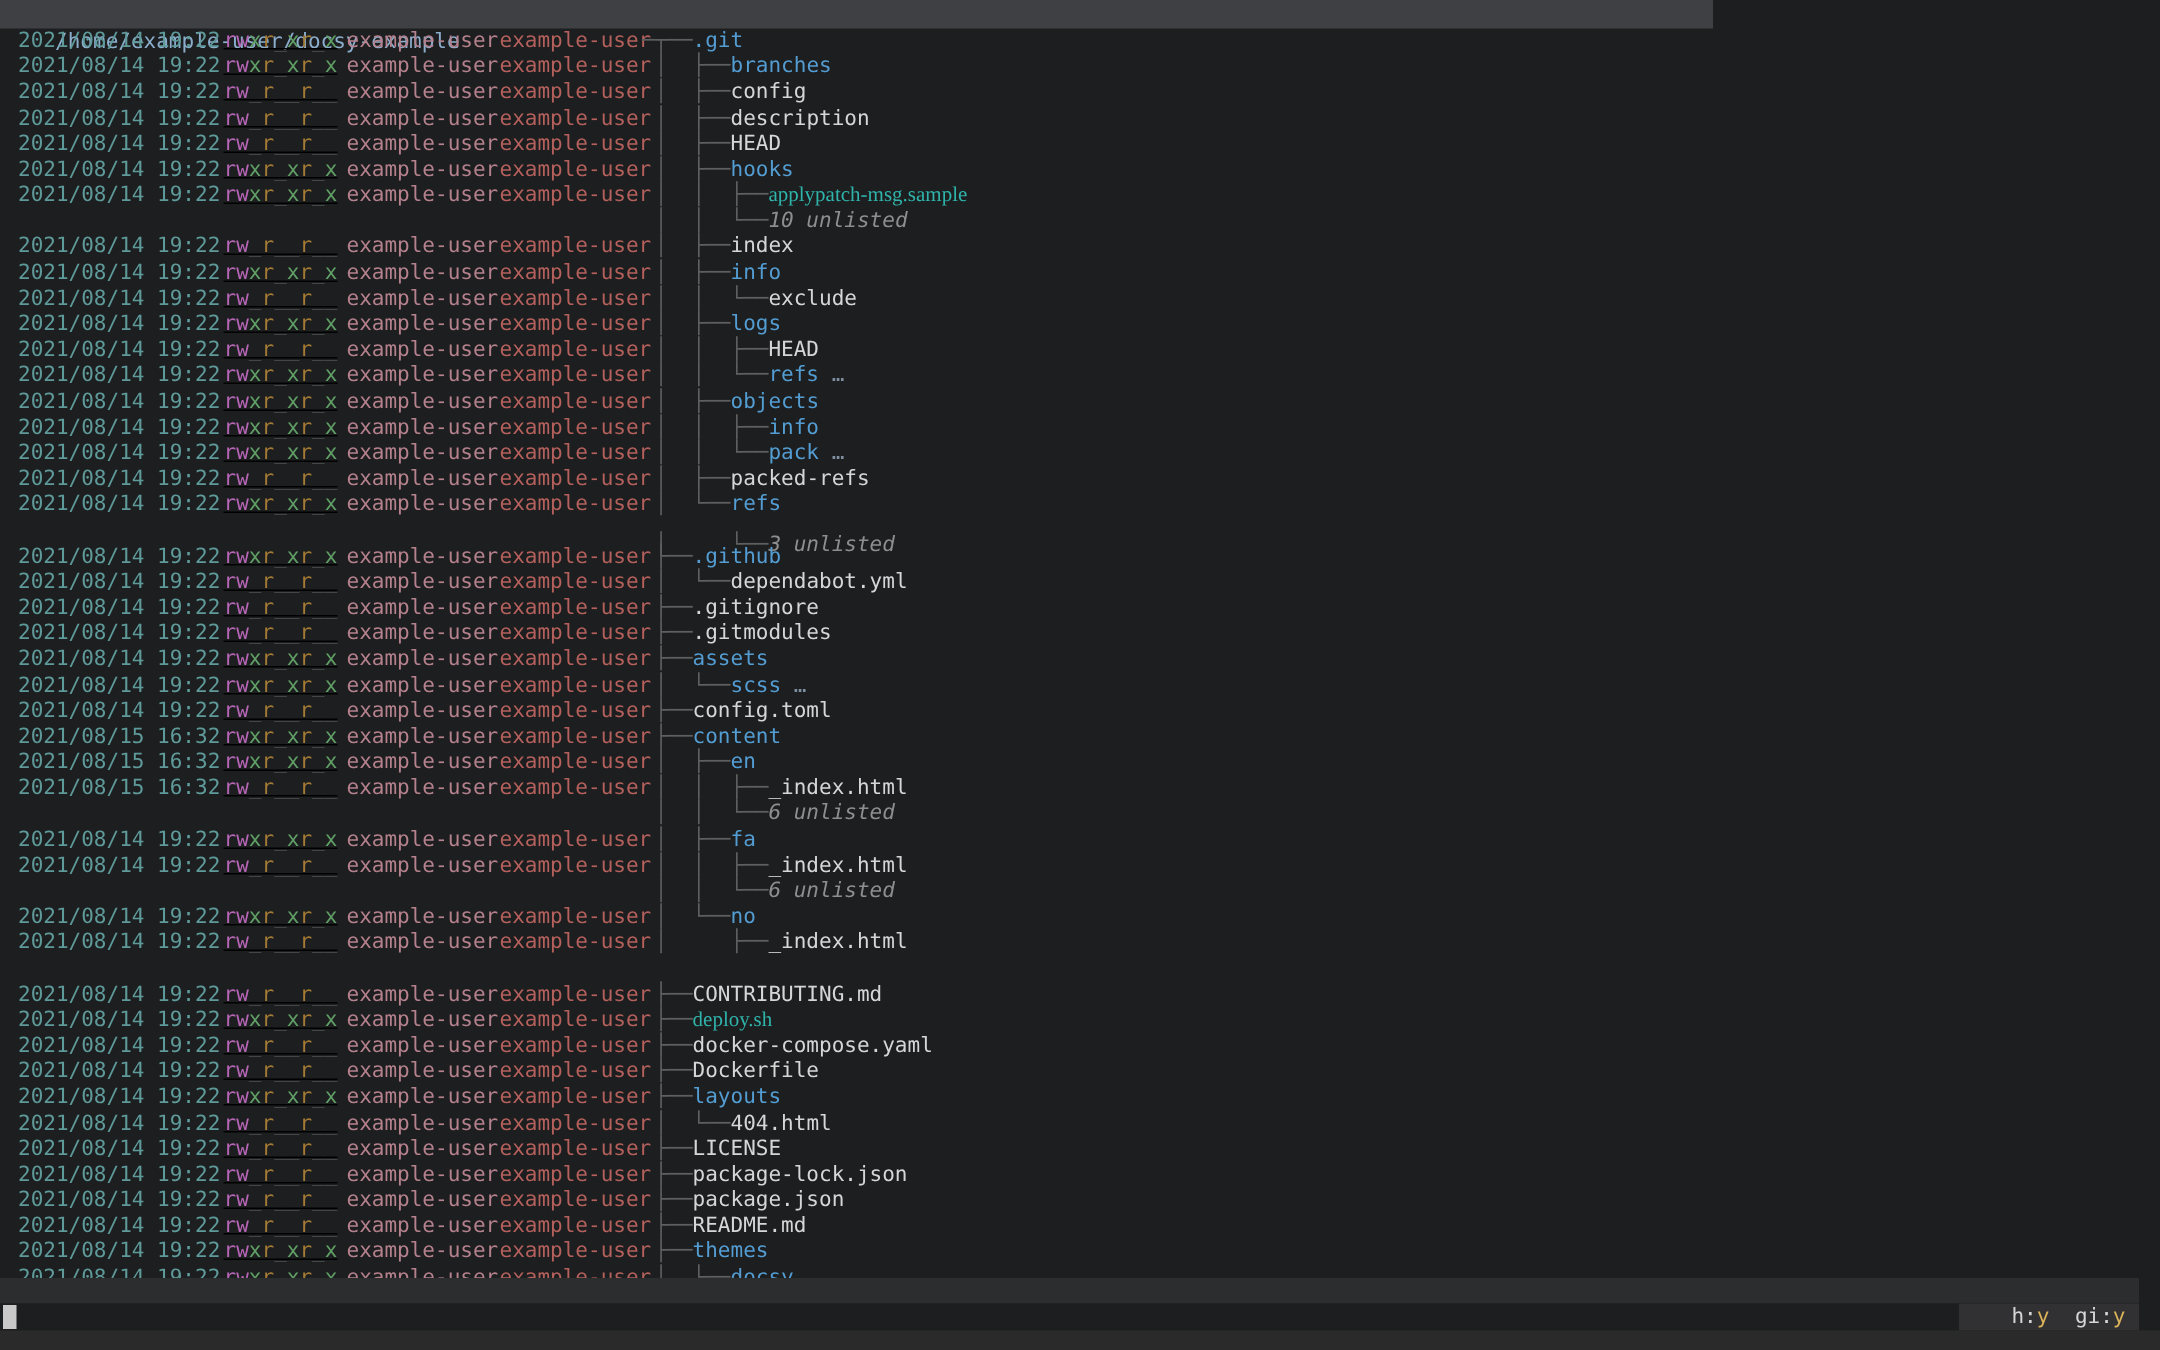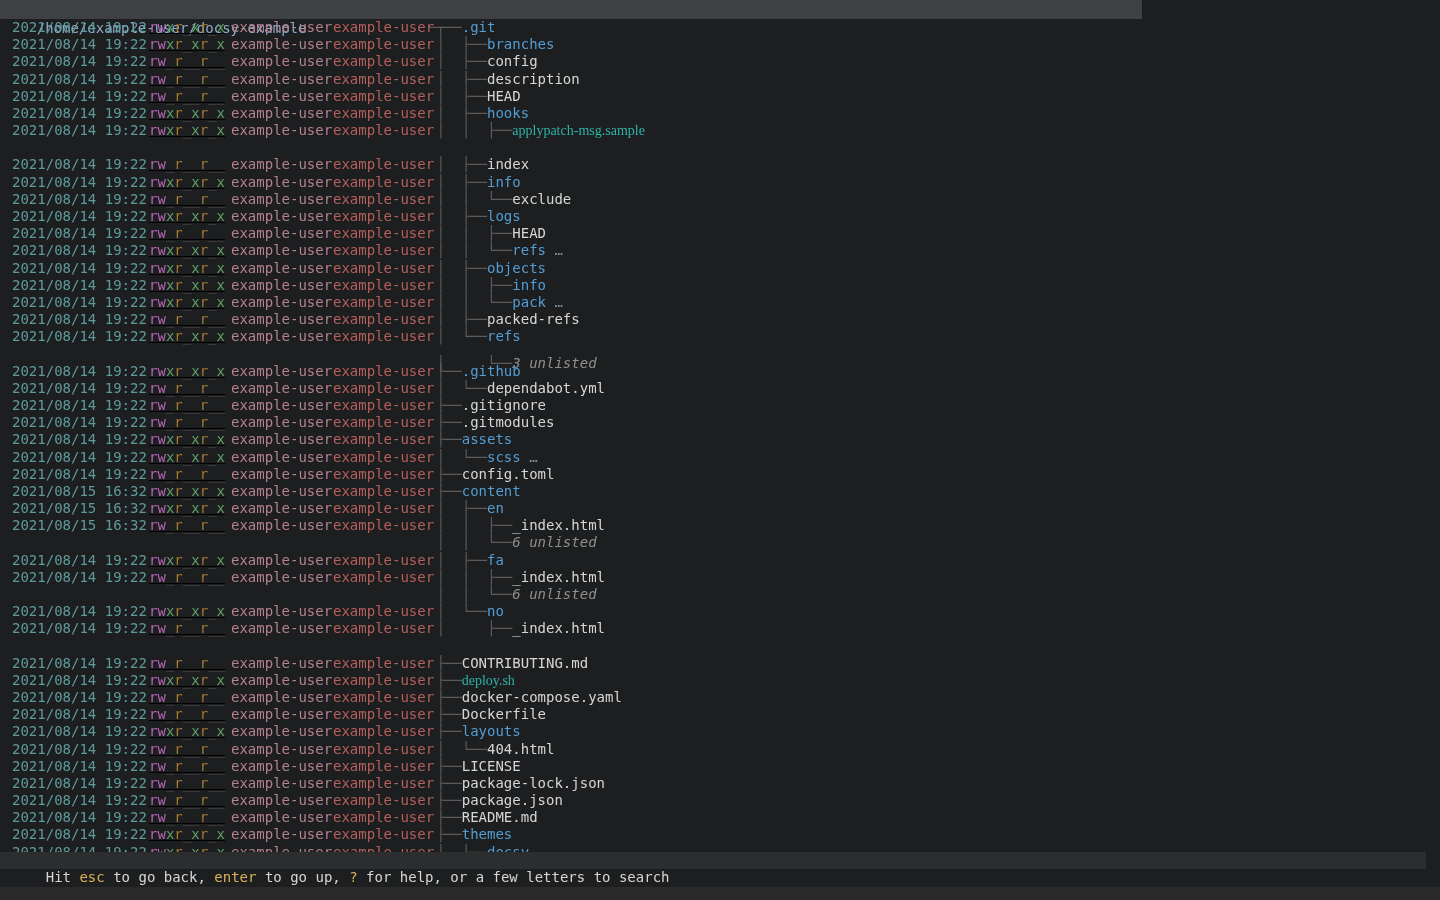--- a/index.html
+++ b/index.html
@@ -60,20 +60,21 @@
   </div>
 
   <div id="tree">
       <div class="row" style="top: 0px;"><span class="c col-date">2021/08/14 19:22</span><span class="c col-perms"><span class="p-w">r</span><span class="p-w">w</span><span class="p-x">x</span><span class="p-r">r</span><span class="p-dim">_</span><span class="p-x">x</span><span class="p-r">r</span><span class="p-dim">_</span><span class="p-x">x</span></span><span class="c col-owner">example-user</span><span class="c col-group">example-user</span><span class="c col-tree"><span class="pfx">─┬──</span><span class="nm-dir">.git</span></span></div>
       <div class="row" style="top: 17.18px;"><span class="c col-date">2021/08/14 19:22</span><span class="c col-perms"><span class="p-w">r</span><span class="p-w">w</span><span class="p-x">x</span><span class="p-r">r</span><span class="p-dim">_</span><span class="p-x">x</span><span class="p-r">r</span><span class="p-dim">_</span><span class="p-x">x</span></span><span class="c col-owner">example-user</span><span class="c col-group">example-user</span><span class="c col-tree"><span class="pfx"> │  ├──</span><span class="nm-dir">branches</span></span></div>
       <div class="row" style="top: 34.36px;"><span class="c col-date">2021/08/14 19:22</span><span class="c col-perms"><span class="p-w">r</span><span class="p-w">w</span><span class="p-dim">_</span><span class="p-r">r</span><span class="p-dim">_</span><span class="p-dim">_</span><span class="p-r">r</span><span class="p-dim">_</span><span class="p-dim">_</span></span><span class="c col-owner">example-user</span><span class="c col-group">example-user</span><span class="c col-tree"><span class="pfx"> │  ├──</span><span class="nm-file">config</span></span></div>
       <div class="row" style="top: 51.54px;"><span class="c col-date">2021/08/14 19:22</span><span class="c col-perms"><span class="p-w">r</span><span class="p-w">w</span><span class="p-dim">_</span><span class="p-r">r</span><span class="p-dim">_</span><span class="p-dim">_</span><span class="p-r">r</span><span class="p-dim">_</span><span class="p-dim">_</span></span><span class="c col-owner">example-user</span><span class="c col-group">example-user</span><span class="c col-tree"><span class="pfx"> │  ├──</span><span class="nm-file">description</span></span></div>
       <div class="row" style="top: 68.72px;"><span class="c col-date">2021/08/14 19:22</span><span class="c col-perms"><span class="p-w">r</span><span class="p-w">w</span><span class="p-dim">_</span><span class="p-r">r</span><span class="p-dim">_</span><span class="p-dim">_</span><span class="p-r">r</span><span class="p-dim">_</span><span class="p-dim">_</span></span><span class="c col-owner">example-user</span><span class="c col-group">example-user</span><span class="c col-tree"><span class="pfx"> │  ├──</span><span class="nm-file">HEAD</span></span></div>
       <div class="row" style="top: 85.9px;"><span class="c col-date">2021/08/14 19:22</span><span class="c col-perms"><span class="p-w">r</span><span class="p-w">w</span><span class="p-x">x</span><span class="p-r">r</span><span class="p-dim">_</span><span class="p-x">x</span><span class="p-r">r</span><span class="p-dim">_</span><span class="p-x">x</span></span><span class="c col-owner">example-user</span><span class="c col-group">example-user</span><span class="c col-tree"><span class="pfx"> │  ├──</span><span class="nm-dir">hooks</span></span></div>
       <div class="row" style="top: 103.08px;"><span class="c col-date">2021/08/14 19:22</span><span class="c col-perms"><span class="p-w">r</span><span class="p-w">w</span><span class="p-x">x</span><span class="p-r">r</span><span class="p-dim">_</span><span class="p-x">x</span><span class="p-r">r</span><span class="p-dim">_</span><span class="p-x">x</span></span><span class="c col-owner">example-user</span><span class="c col-group">example-user</span><span class="c col-tree"><span class="pfx"> │  │  ├──</span><span class="nm-exec">applypatch-msg.sample</span></span></div>
+      <div class="row" style="top: 120.26px;"><span class="c col-tree"><span class="pfx"> │  │  └──</span><span class="nm-unlisted">10 unlisted</span></span></div>
       <div class="row" style="top: 137.44px;"><span class="c col-date">2021/08/14 19:22</span><span class="c col-perms"><span class="p-w">r</span><span class="p-w">w</span><span class="p-dim">_</span><span class="p-r">r</span><span class="p-dim">_</span><span class="p-dim">_</span><span class="p-r">r</span><span class="p-dim">_</span><span class="p-dim">_</span></span><span class="c col-owner">example-user</span><span class="c col-group">example-user</span><span class="c col-tree"><span class="pfx"> │  ├──</span><span class="nm-file">index</span></span></div>
       <div class="row" style="top: 154.62px;"><span class="c col-date">2021/08/14 19:22</span><span class="c col-perms"><span class="p-w">r</span><span class="p-w">w</span><span class="p-x">x</span><span class="p-r">r</span><span class="p-dim">_</span><span class="p-x">x</span><span class="p-r">r</span><span class="p-dim">_</span><span class="p-x">x</span></span><span class="c col-owner">example-user</span><span class="c col-group">example-user</span><span class="c col-tree"><span class="pfx"> │  ├──</span><span class="nm-dir">info</span></span></div>
       <div class="row" style="top: 171.8px;"><span class="c col-date">2021/08/14 19:22</span><span class="c col-perms"><span class="p-w">r</span><span class="p-w">w</span><span class="p-dim">_</span><span class="p-r">r</span><span class="p-dim">_</span><span class="p-dim">_</span><span class="p-r">r</span><span class="p-dim">_</span><span class="p-dim">_</span></span><span class="c col-owner">example-user</span><span class="c col-group">example-user</span><span class="c col-tree"><span class="pfx"> │  │  └──</span><span class="nm-file">exclude</span></span></div>
       <div class="row" style="top: 188.98px;"><span class="c col-date">2021/08/14 19:22</span><span class="c col-perms"><span class="p-w">r</span><span class="p-w">w</span><span class="p-x">x</span><span class="p-r">r</span><span class="p-dim">_</span><span class="p-x">x</span><span class="p-r">r</span><span class="p-dim">_</span><span class="p-x">x</span></span><span class="c col-owner">example-user</span><span class="c col-group">example-user</span><span class="c col-tree"><span class="pfx"> │  ├──</span><span class="nm-dir">logs</span></span></div>
       <div class="row" style="top: 206.16px;"><span class="c col-date">2021/08/14 19:22</span><span class="c col-perms"><span class="p-w">r</span><span class="p-w">w</span><span class="p-dim">_</span><span class="p-r">r</span><span class="p-dim">_</span><span class="p-dim">_</span><span class="p-r">r</span><span class="p-dim">_</span><span class="p-dim">_</span></span><span class="c col-owner">example-user</span><span class="c col-group">example-user</span><span class="c col-tree"><span class="pfx"> │  │  ├──</span><span class="nm-file">HEAD</span></span></div>
       <div class="row" style="top: 223.34px;"><span class="c col-date">2021/08/14 19:22</span><span class="c col-perms"><span class="p-w">r</span><span class="p-w">w</span><span class="p-x">x</span><span class="p-r">r</span><span class="p-dim">_</span><span class="p-x">x</span><span class="p-r">r</span><span class="p-dim">_</span><span class="p-x">x</span></span><span class="c col-owner">example-user</span><span class="c col-group">example-user</span><span class="c col-tree"><span class="pfx"> │  │  └──</span><span class="nm-dir">refs</span><span class="suf"> …</span></span></div>
       <div class="row" style="top: 240.52px;"><span class="c col-date">2021/08/14 19:22</span><span class="c col-perms"><span class="p-w">r</span><span class="p-w">w</span><span class="p-x">x</span><span class="p-r">r</span><span class="p-dim">_</span><span class="p-x">x</span><span class="p-r">r</span><span class="p-dim">_</span><span class="p-x">x</span></span><span class="c col-owner">example-user</span><span class="c col-group">example-user</span><span class="c col-tree"><span class="pfx"> │  ├──</span><span class="nm-dir">objects</span></span></div>
       <div class="row" style="top: 257.7px;"><span class="c col-date">2021/08/14 19:22</span><span class="c col-perms"><span class="p-w">r</span><span class="p-w">w</span><span class="p-x">x</span><span class="p-r">r</span><span class="p-dim">_</span><span class="p-x">x</span><span class="p-r">r</span><span class="p-dim">_</span><span class="p-x">x</span></span><span class="c col-owner">example-user</span><span class="c col-group">example-user</span><span class="c col-tree"><span class="pfx"> │  │  ├──</span><span class="nm-dir">info</span></span></div>
       <div class="row" style="top: 274.88px;"><span class="c col-date">2021/08/14 19:22</span><span class="c col-perms"><span class="p-w">r</span><span class="p-w">w</span><span class="p-x">x</span><span class="p-r">r</span><span class="p-dim">_</span><span class="p-x">x</span><span class="p-r">r</span><span class="p-dim">_</span><span class="p-x">x</span></span><span class="c col-owner">example-user</span><span class="c col-group">example-user</span><span class="c col-tree"><span class="pfx"> │  │  └──</span><span class="nm-dir">pack</span><span class="suf"> …</span></span></div>
       <div class="row" style="top: 292.06px;"><span class="c col-date">2021/08/14 19:22</span><span class="c col-perms"><span class="p-w">r</span><span class="p-w">w</span><span class="p-dim">_</span><span class="p-r">r</span><span class="p-dim">_</span><span class="p-dim">_</span><span class="p-r">r</span><span class="p-dim">_</span><span class="p-dim">_</span></span><span class="c col-owner">example-user</span><span class="c col-group">example-user</span><span class="c col-tree"><span class="pfx"> │  ├──</span><span class="nm-file">packed-refs</span></span></div>
@@ -106,16 +107,20 @@
       <div class="row" style="top: 773.1px;"><span class="c col-date">2021/08/14 19:22</span><span class="c col-perms"><span class="p-w">r</span><span class="p-w">w</span><span class="p-dim">_</span><span class="p-r">r</span><span class="p-dim">_</span><span class="p-dim">_</span><span class="p-r">r</span><span class="p-dim">_</span><span class="p-dim">_</span></span><span class="c col-owner">example-user</span><span class="c col-group">example-user</span><span class="c col-tree"><span class="pfx"> ├──</span><span class="nm-file">package.json</span></span></div>
       <div class="row" style="top: 790.28px;"><span class="c col-date">2021/08/14 19:22</span><span class="c col-perms"><span class="p-w">r</span><span class="p-w">w</span><span class="p-dim">_</span><span class="p-r">r</span><span class="p-dim">_</span><span class="p-dim">_</span><span class="p-r">r</span><span class="p-dim">_</span><span class="p-dim">_</span></span><span class="c col-owner">example-user</span><span class="c col-group">example-user</span><span class="c col-tree"><span class="pfx"> ├──</span><span class="nm-file">README.md</span></span></div>
       <div class="row" style="top: 807.46px;"><span class="c col-date">2021/08/14 19:22</span><span class="c col-perms"><span class="p-w">r</span><span class="p-w">w</span><span class="p-x">x</span><span class="p-r">r</span><span class="p-dim">_</span><span class="p-x">x</span><span class="p-r">r</span><span class="p-dim">_</span><span class="p-x">x</span></span><span class="c col-owner">example-user</span><span class="c col-group">example-user</span><span class="c col-tree"><span class="pfx"> ├──</span><span class="nm-dir">themes</span></span></div>
       <div class="row" style="top: 824.64px;"><span class="c col-date">2021/08/14 19:22</span><span class="c col-perms"><span class="p-w">r</span><span class="p-w">w</span><span class="p-x">x</span><span class="p-r">r</span><span class="p-dim">_</span><span class="p-x">x</span><span class="p-r">r</span><span class="p-dim">_</span><span class="p-x">x</span></span><span class="c col-owner">example-user</span><span class="c col-group">example-user</span><span class="c col-tree"><span class="pfx"> │  └──</span><span class="nm-dir">docsy</span></span></div>
     </div>
 
   <div class="statusbar">
     <span class="inner"><span>Hit </span><span class="key">esc</span><span> to go back, </span><span class="key">enter</span><span> to go up, </span><span class="key">?</span><span> for help, or a few letters to search</span></span>
   </div>
 
+  <div class="inputline">
+    <span class="cursor"></span>
+    <span class="flags"><span class="flag"><span class="flag-l">h:</span><span class="flag-v">y</span></span><span class="flag"><span class="flag-l">gi:</span><span class="flag-v">y</span></span></span>
+  </div>
 
   <div class="bottomstrip"></div>
 
 </div>
 
 </body></html>

